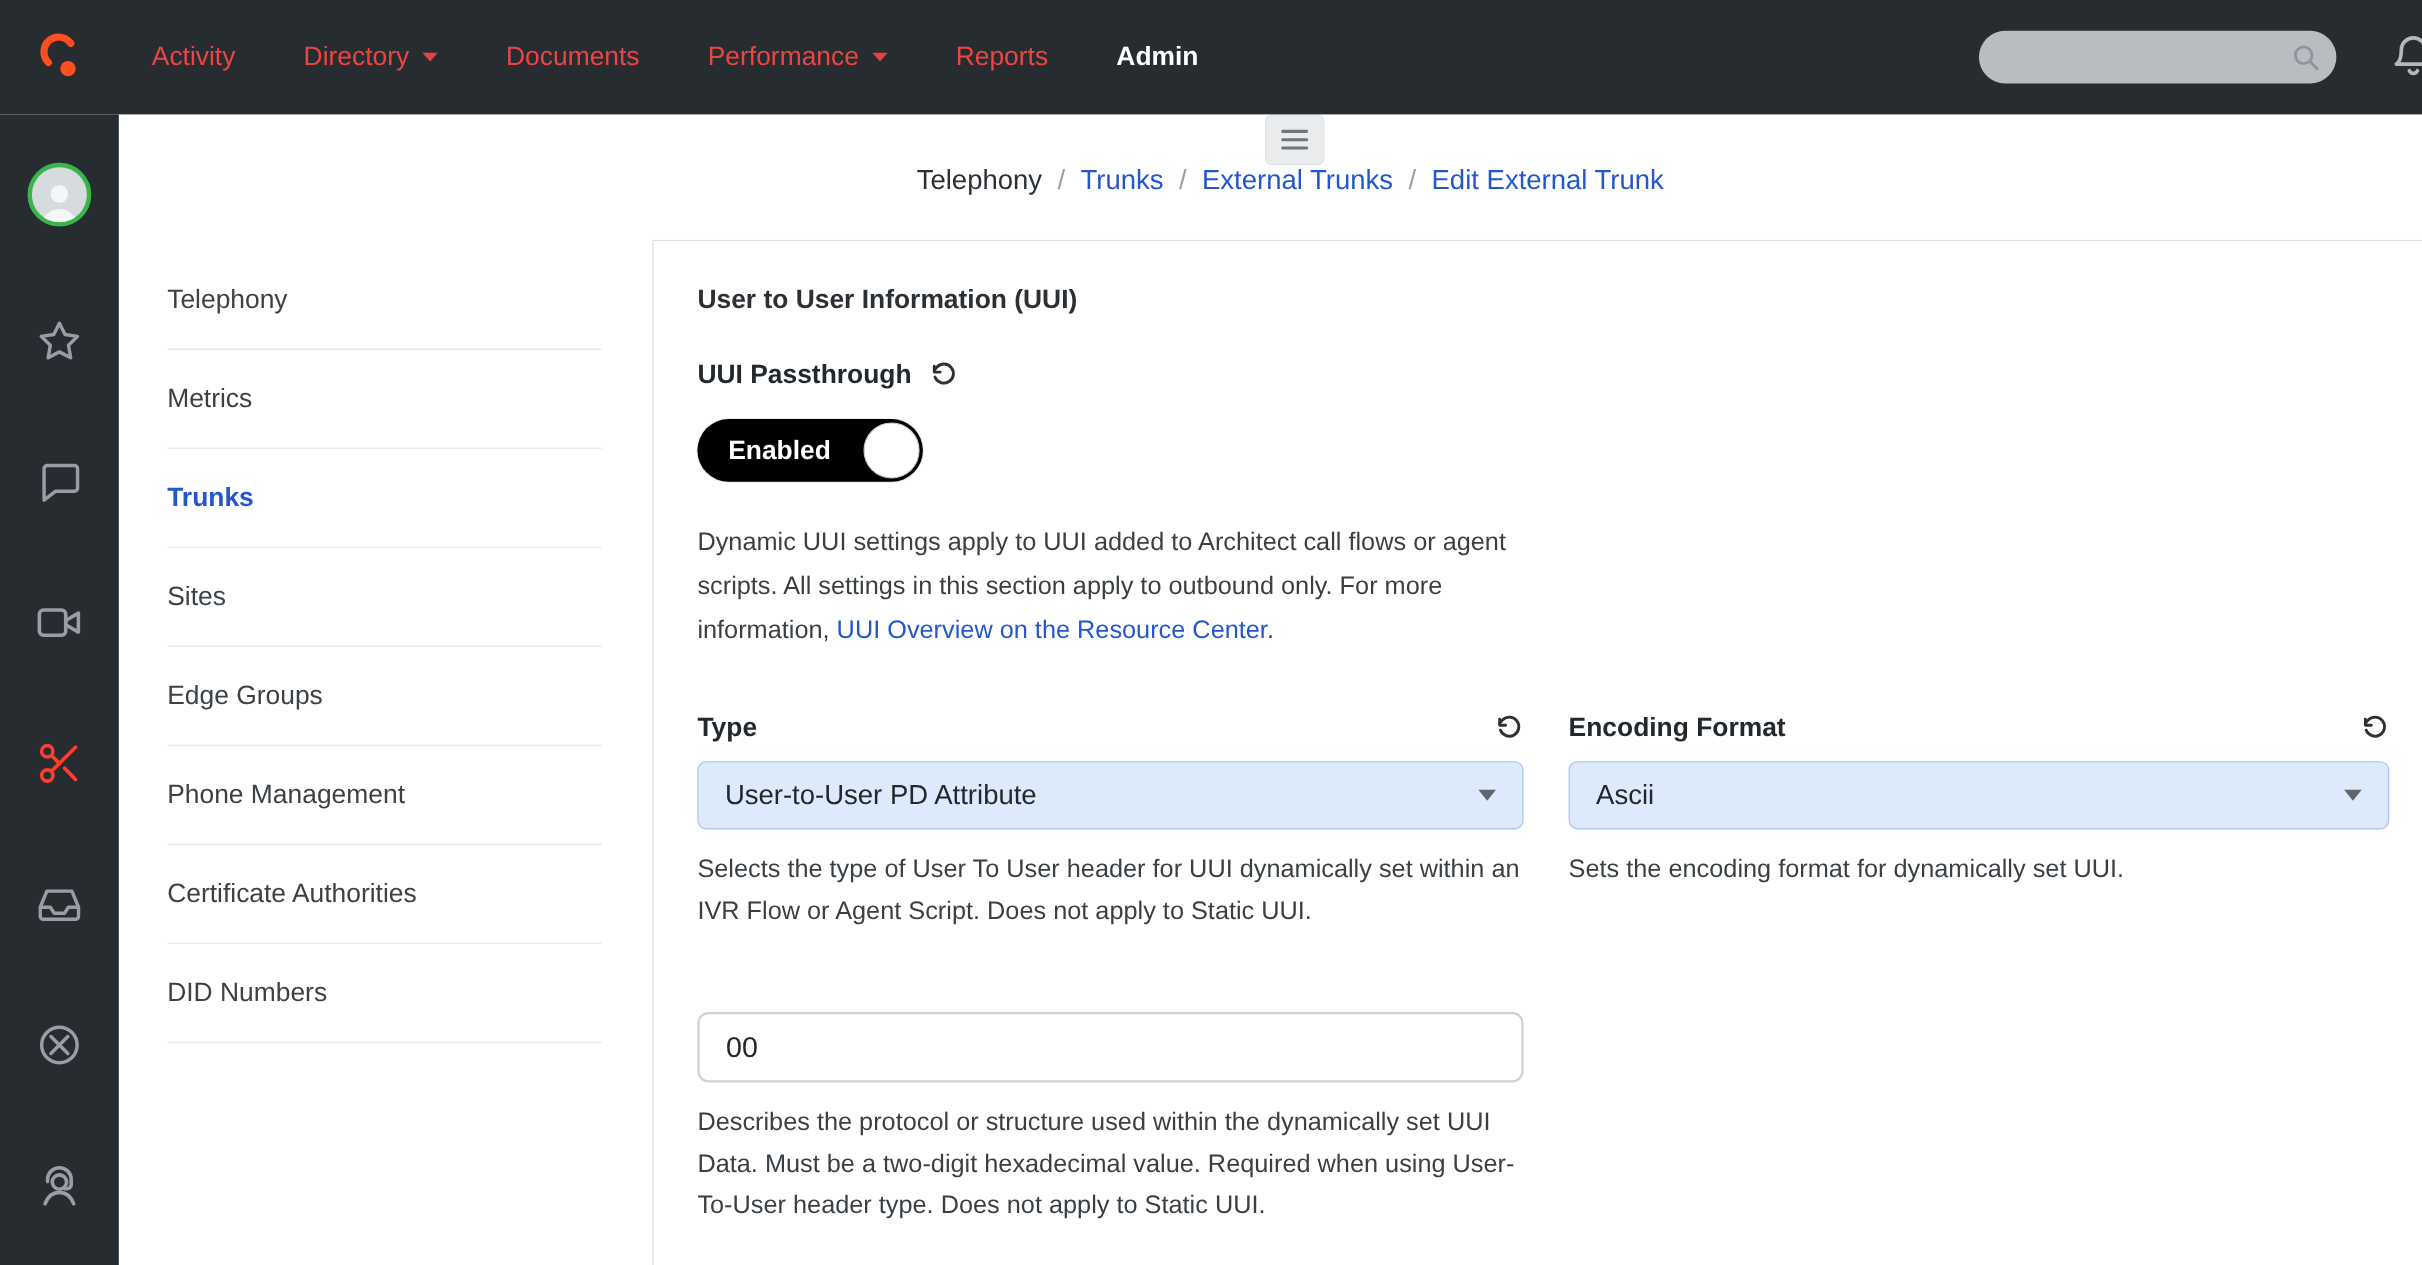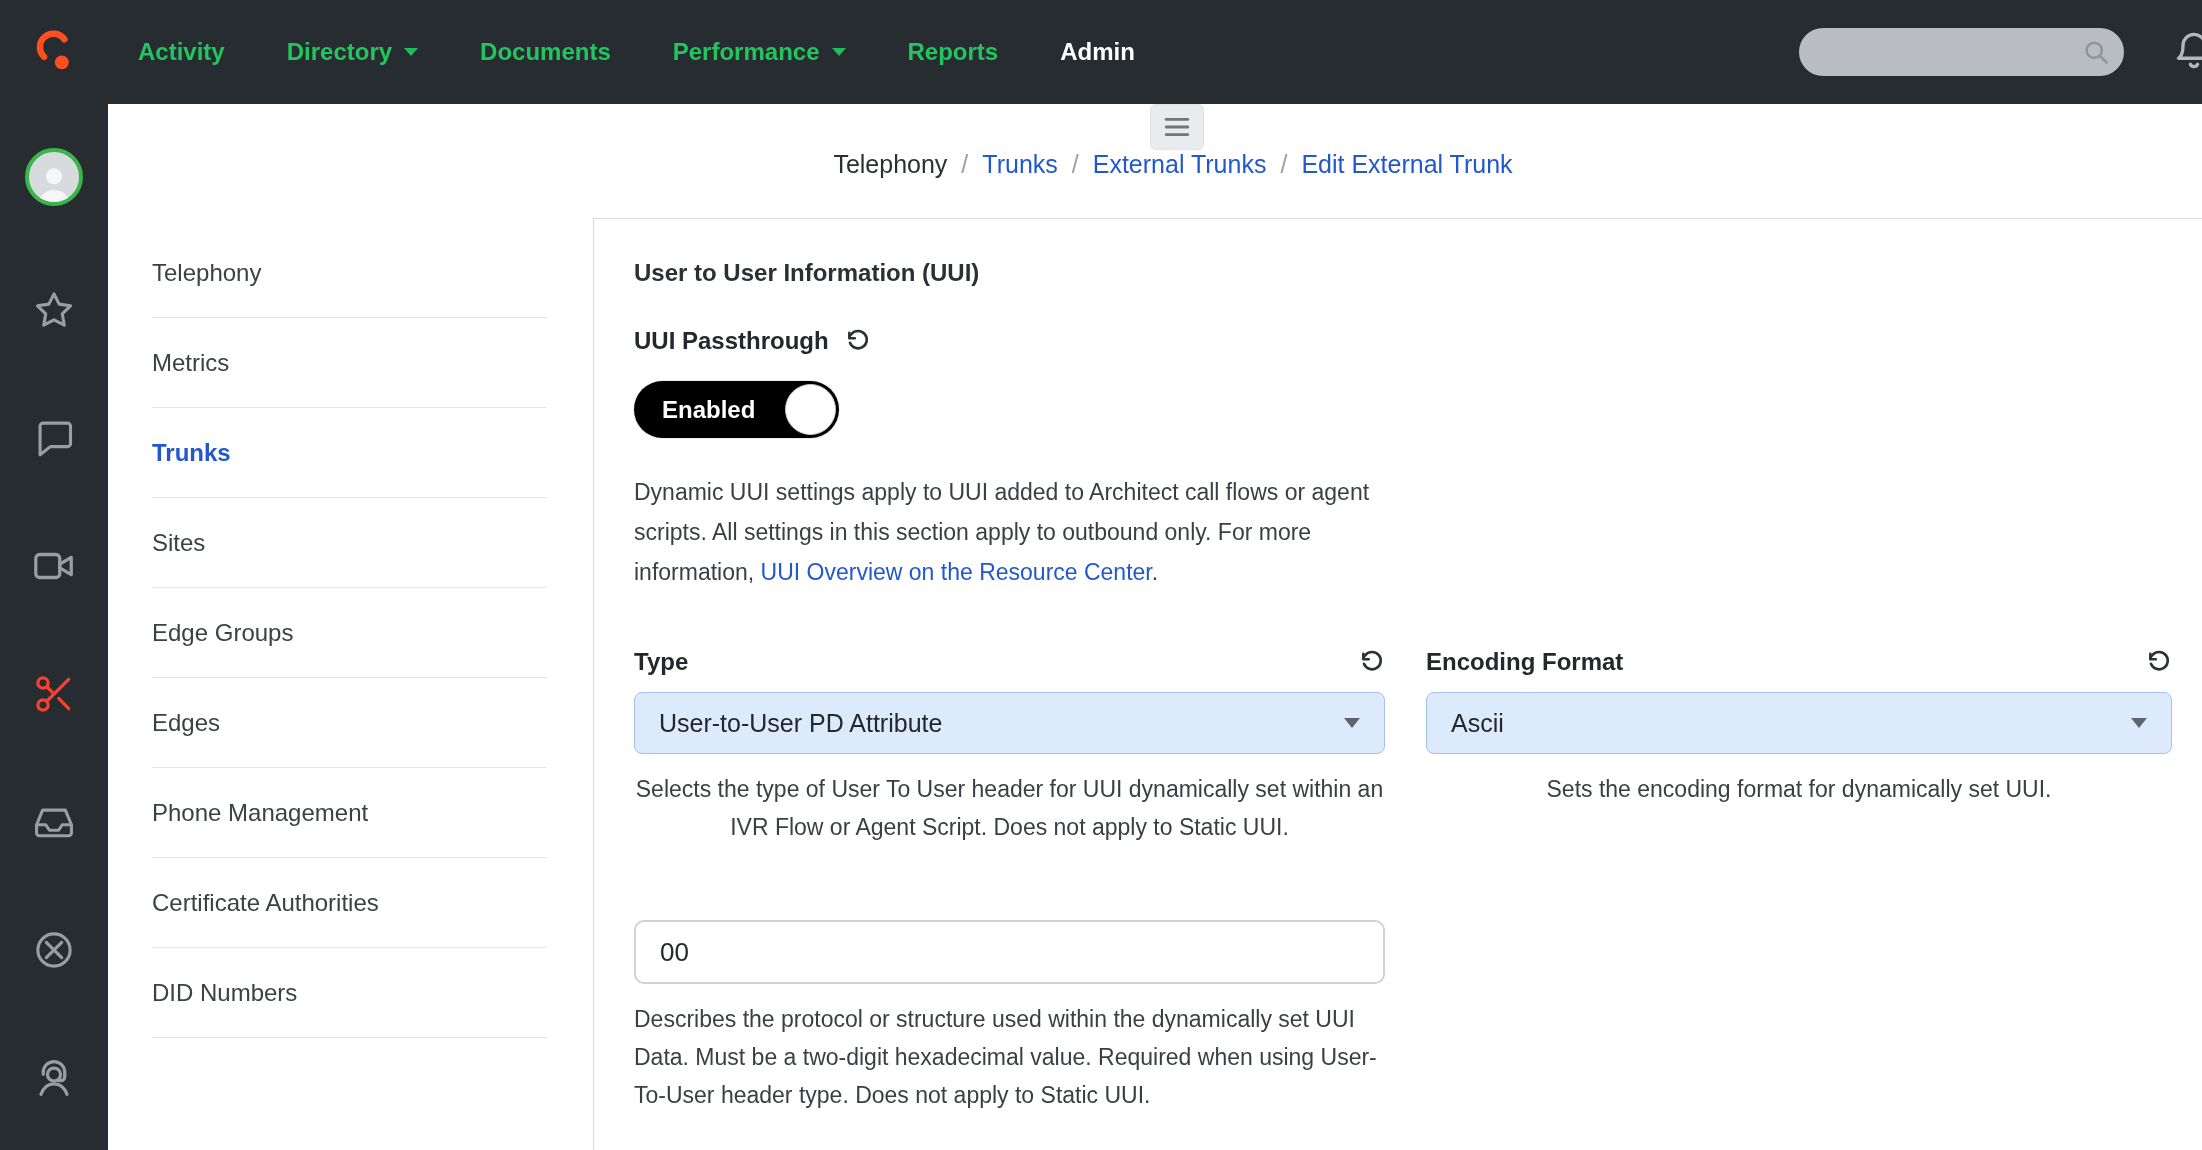--- a/index.html
+++ b/index.html
@@ -3,21 +3,21 @@
 <meta charset="utf-8">
 <style>
   * { margin:0; padding:0; box-sizing:border-box; }
   html,body { width:2202px; height:1150px; background:#fff; font-family:"Liberation Sans", sans-serif; }
   #app { position:relative; width:2202px; height:1150px; overflow:hidden; background:#fff; }
 
   
   .topbar { position:absolute; top:0; left:0; right:0; height:104px; background:#272c31; display:flex; align-items:center; z-index:3; }
   .logo-box { width:108px; display:flex; justify-content:center; align-items:center; }
   .nav { display:flex; align-items:center; gap:62px; margin-left:30px; }
-  .nav-item { color:#22c55e; font-size:24px; display:flex; align-items:center; cursor:pointer; white-space:nowrap;font-weight:bold; }
+  .nav-item { color:#ef4444; font-size:24px; display:flex; align-items:center; cursor:pointer; white-space:nowrap; }
   .nav-item.active { color:#ffffff; font-weight:700; }
   .caret { width:0; height:0; border-left:7px solid transparent; border-right:7px solid transparent; border-top:8px solid currentColor; margin-left:12px; opacity:.95; }
   .search-wrap { position:absolute; right:78px; top:28px; width:325px; height:48px; }
   .search-input { width:100%; height:100%; border:none; border-radius:24px; background:#b9bdc1; padding:0 54px 0 22px; font-size:22px; color:#2b2f33; outline:none; font-family:"Liberation Sans",sans-serif; }
   .search-icon { position:absolute; right:14px; top:10px; pointer-events:none; }
   .bell { position:absolute; right:-14px; top:28px; cursor:pointer; }
 
   
   .rail { position:absolute; top:104px; left:0; bottom:0; width:108px; background:#272c31; display:flex; flex-direction:column; align-items:center; z-index:2; }
   .avatar { margin-top:44px; width:58px; height:58px; border-radius:50%; border:4px solid #3ab54a; background:#d8dbde; display:flex; align-items:flex-end; justify-content:center; overflow:hidden; cursor:pointer; }
@@ -46,21 +46,21 @@
   .field-label { font-size:24px; font-weight:700; color:#23282c; }
   .reset-btn { cursor:pointer; display:inline-flex; align-items:center; }
 
   .toggle { margin-top:26px; position:relative; width:205px; height:57px; background:#000000; border-radius:29px; box-shadow:0 0 0 1px rgba(0,0,0,.07); cursor:pointer; }
   .toggle-label { position:absolute; left:28px; top:0; height:100%; display:flex; align-items:center; color:#fff; font-weight:700; font-size:24px; }
   .toggle-knob { position:absolute; right:3px; top:3px; width:51px; height:51px; border-radius:50%; background:#fff; border:1px solid #c6ccd2; box-shadow:-2px 0 5px rgba(0,0,0,.18); cursor:grab; }
 
   .desc { margin-top:34px; width:748px; font-size:23px; line-height:40px; color:#3a3f43; }
   .desc .link { color:#2257ce; cursor:pointer; }
 
-  .fields-row { margin-top:56px; display:flex; gap:41px;text-align:center; }
+  .fields-row { margin-top:56px; display:flex; gap:41px; }
   .field-col-a { width:751px; flex:0 0 751px; }
   .field-col-b { flex:1; }
   .label-row { display:flex; justify-content:space-between; align-items:center; }
   .select { margin-top:16px; height:62px; background:#ddeafc; border:1px solid #a3c2ec; border-radius:8px; display:flex; align-items:center; justify-content:space-between; padding:0 24px; font-size:25px; color:#23282c; cursor:pointer; }
   .select-chevron { width:0; height:0; border-left:8px solid transparent; border-right:8px solid transparent; border-top:10px solid #5f656b; }
   .help { margin-top:16px; font-size:23px; line-height:38px; color:#3a3f43; }
 
   .protocol { margin-top:58px; width:760px; }
   .text-input { margin-top:16px; width:751px; height:64px; border:2px solid #ced3d9; border-radius:10px; padding:0 24px; font-size:26px; color:#23282c; outline:none; font-family:"Liberation Sans",sans-serif; background:#fff; }
 </style>
@@ -184,21 +184,20 @@
     </div>
   </div>
 
   <div class="content">
     <div class="subnav">
       <div class="subnav-item">Telephony</div>
       <div class="subnav-item">Metrics</div>
       <div class="subnav-item active">Trunks</div>
       <div class="subnav-item">Sites</div>
       <div class="subnav-item">Edge Groups</div>
-      <div class="subnav-item">Edges</div>
       <div class="subnav-item">Phone Management</div>
       <div class="subnav-item">Certificate Authorities</div>
       <div class="subnav-item">DID Numbers</div>
     </div>
 
     <div class="main">
       <div class="section-title">User to User Information (UUI)</div>
 
       <div class="uui-label-row">
         <span class="field-label">UUI Passthrough</span>

